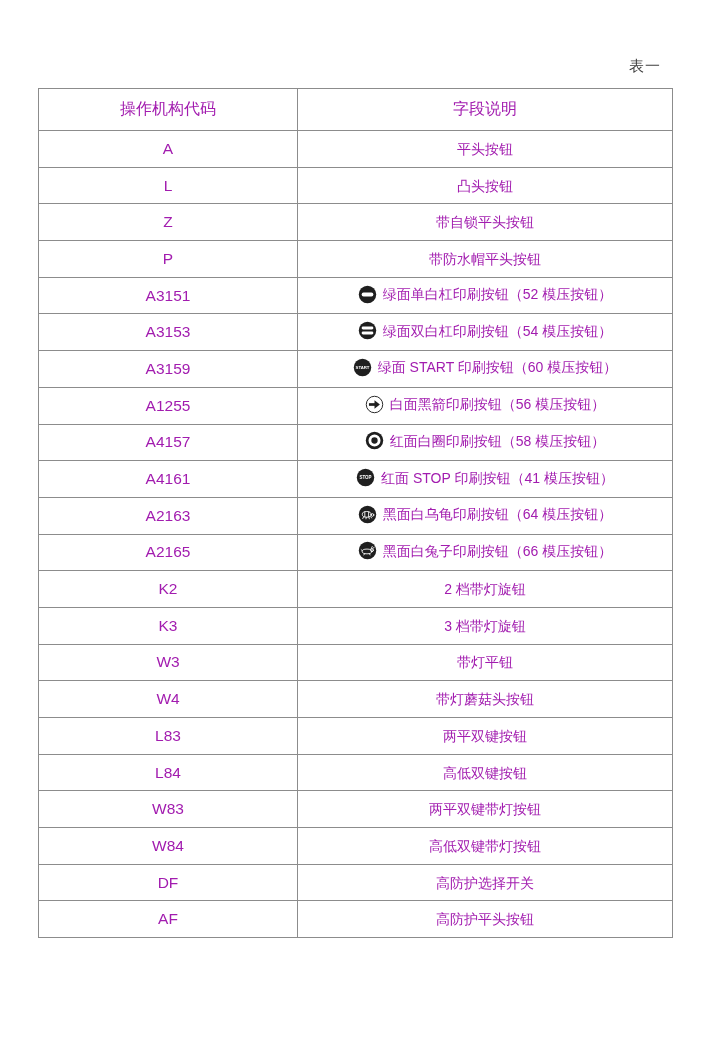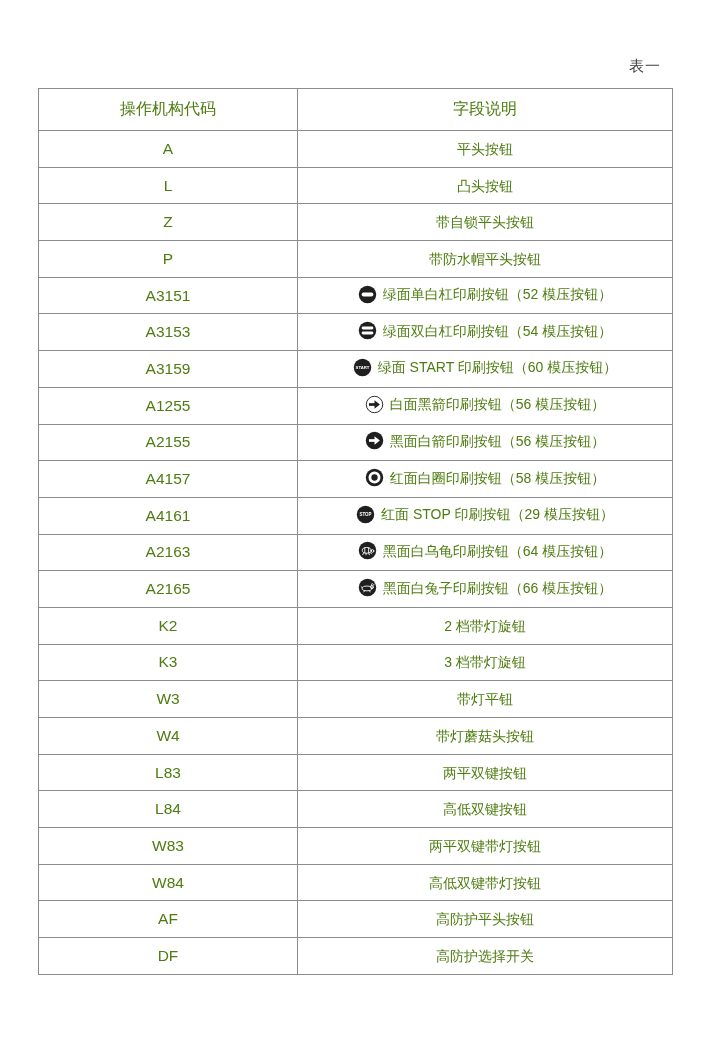--- a/index.html
+++ b/index.html
@@ -30,21 +30,21 @@
     width: 634px;
     border-collapse: collapse;
     table-layout: fixed;
   }
   table.code-table th,
   table.code-table td {
     border: 1px solid #8c8c8c;
     text-align: center;
     vertical-align: middle;
     padding: 0;
-    color: #4d7c0f;
+    color: #a21caf;
     font-weight: normal;
   }
   table.code-table th {
     height: 41px;
     font-size: 16px;
   }
   col.c1 { width: 259px; }
   col.c2 { width: 375px; }
   td.code-cell {
     height: 35.7px;
@@ -155,48 +155,37 @@
           <td class="desc-cell"><span class="desc-wrap">
               <svg viewBox="0 0 24 24">
     <circle cx="12" cy="12" r="10.4" fill="#ffffff" stroke="#1f1f1f" stroke-width="1.2"></circle>
     <rect x="5" y="10.3" width="8.5" height="3.4" fill="#1f1f1f"></rect>
     <path d="M12 6.6 L18.8 12 L12 17.4 Z" fill="#1f1f1f"></path>
   </svg>
               <span>白面黑箭印刷按钮（56 模压按钮）</span>
             </span></td>
         </tr>
         <tr>
-          <td class="code-cell">A2155</td>
-          <td class="desc-cell"><span class="desc-wrap">
-              <svg viewBox="0 0 24 24">
-    <circle cx="12" cy="12" r="11" fill="#1f1f1f"></circle>
-    <rect x="5" y="10.3" width="8.5" height="3.4" fill="#ffffff"></rect>
-    <path d="M12 6.6 L18.8 12 L12 17.4 Z" fill="#ffffff"></path>
-  </svg>
-              <span>黑面白箭印刷按钮（56 模压按钮）</span>
-            </span></td>
-        </tr>
-        <tr>
           <td class="code-cell">A4157</td>
           <td class="desc-cell"><span class="desc-wrap">
               <svg viewBox="0 0 24 24">
     <circle cx="12" cy="12" r="11" fill="#1f1f1f"></circle>
     <circle cx="12" cy="12" r="5.8" fill="none" stroke="#ffffff" stroke-width="3.6"></circle>
   </svg>
               <span>红面白圈印刷按钮（58 模压按钮）</span>
             </span></td>
         </tr>
         <tr>
           <td class="code-cell">A4161</td>
           <td class="desc-cell"><span class="desc-wrap">
               <svg viewBox="0 0 24 24">
     <circle cx="12" cy="12" r="11" fill="#1f1f1f"></circle>
     <text x="12" y="13.9" text-anchor="middle" font-family="Liberation Sans, sans-serif" font-size="5.6" font-weight="bold" fill="#ffffff">STOP</text>
   </svg>
-              <span>红面 STOP 印刷按钮（29 模压按钮）</span>
+              <span>红面 STOP 印刷按钮（41 模压按钮）</span>
             </span></td>
         </tr>
         <tr>
           <td class="code-cell">A2163</td>
           <td class="desc-cell"><span class="desc-wrap">
               <svg viewBox="0 0 24 24">
     <circle cx="12" cy="12" r="11" fill="#1f1f1f"></circle>
     <g stroke="#ffffff" stroke-width="1.1" fill="none" stroke-linecap="round">
       <ellipse cx="11" cy="11.8" rx="5.6" ry="3.6"></ellipse>
       <circle cx="18.3" cy="12.6" r="1.7"></circle>
@@ -265,27 +254,27 @@
               <span>两平双键带灯按钮</span>
             </span></td>
         </tr>
         <tr>
           <td class="code-cell">W84</td>
           <td class="desc-cell"><span class="desc-wrap">
               <span>高低双键带灯按钮</span>
             </span></td>
         </tr>
         <tr>
+          <td class="code-cell">DF</td>
+          <td class="desc-cell"><span class="desc-wrap">
+              <span>高防护选择开关</span>
+            </span></td>
+        </tr>
+        <tr>
           <td class="code-cell">AF</td>
           <td class="desc-cell"><span class="desc-wrap">
               <span>高防护平头按钮</span>
-            </span></td>
-        </tr>
-        <tr>
-          <td class="code-cell">DF</td>
-          <td class="desc-cell"><span class="desc-wrap">
-              <span>高防护选择开关</span>
             </span></td>
         </tr>
       </tbody>
   </table>
 
 </div>
 
 </body></html>

